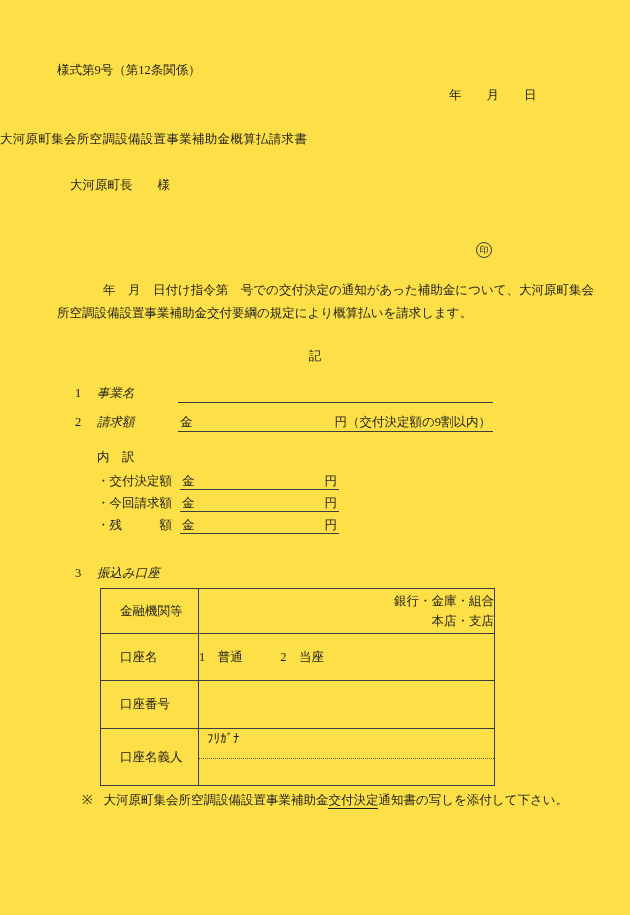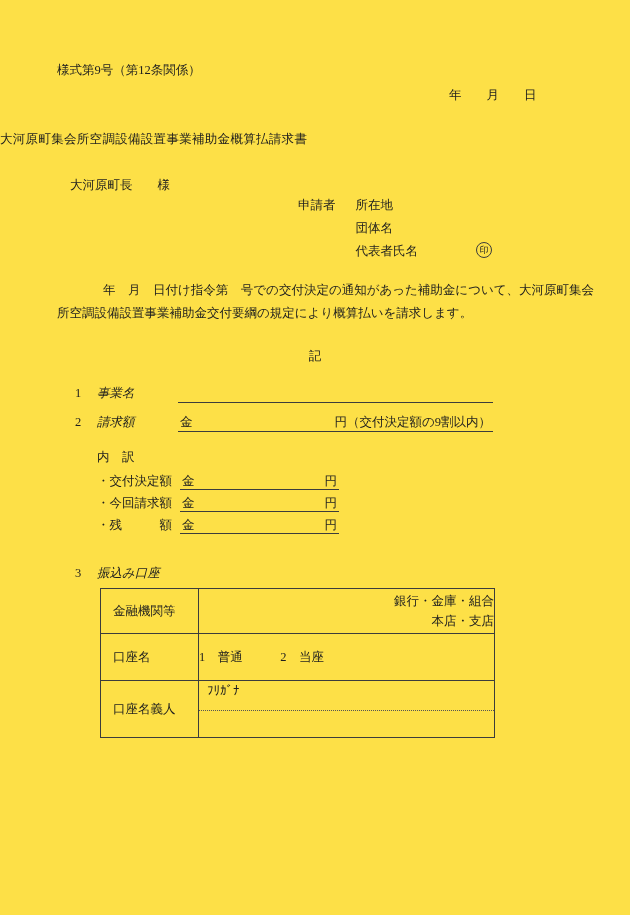--- a/index.html
+++ b/index.html
@@ -65,21 +65,21 @@
   .acct-table {
     position: absolute; left: 100px; top: 588px;
     border-collapse: collapse; table-layout: fixed;
   }
   .acct-table td {
     border: 1px solid #3c3c3c;
     padding: 0;
     vertical-align: middle;
     overflow: hidden;
   }
-  .acct-table .c1 { width: 98px;  padding-left: 12px; margin-left: 15px; }
+  .acct-table .c1 { width: 98px;  padding-left: 19px; margin-left: 15px; }
   .acct-table .c2 { width: 296px; }
   .r1 { height: 45px; }
   .r2 { height: 47px; }
   .r3 { height: 48px; }
   .r4 { height: 57px; }
   .bank-options { text-align: right; padding-right: 8px; line-height: 20px; }
   .acct-type { padding-left: 12px; }
   .name-cell { vertical-align: top !important; }
   .furigana-area {
     height: 30px;
@@ -100,28 +100,20 @@
 <div class="page">
 
   <div class="abs form-number">様式第9号（第12条関係）</div>
 
   <div class="abs date-line">年　　月　　日</div>
 
   <div class="abs doc-title">大河原町集会所空調設備設置事業補助金概算払請求書</div>
 
   <div class="abs addressee">大河原町長　　様</div>
 
-  <div class="abs applicant">
-    <span class="app-label">申請者</span>
-    <span class="app-fields">
-      <div>所在地</div>
-      <div>団体名</div>
-      <div>代表者氏名</div>
-    </span>
-  </div>
 
   <div class="abs seal">印</div>
 
   <div class="abs body-l1">年　月　日付け指令第　号での交付決定の通知があった補助金について、大河原町集会</div>
   <div class="abs body-l2">所空調設備設置事業補助金交付要綱の規定により概算払いを請求します。</div>
 
   <div class="abs record-mark">記</div>
 
   <div class="abs item" id="item1">
     <span class="no">1</span>
@@ -175,24 +167,31 @@
       <td class="c1">金融機関等</td>
       <td class="c2 bank-options">
         <div>銀行・金庫・組合</div>
         <div>本店・支店</div>
       </td>
     </tr>
     <tr class="r2">
       <td class="c1">口座名</td>
       <td class="c2 acct-type">1　普通　　　2　当座</td>
     </tr>
+    <tr class="r3">
+      <td class="c1">口座番号</td>
+      <td class="c2"></td>
+    </tr>
     <tr class="r4">
       <td class="c1">口座名義人</td>
       <td class="c2 name-cell">
         <div class="furigana-area">ﾌﾘｶﾞﾅ</div>
         <div class="name-space"></div>
       </td>
     </tr>
   </tbody>
     </table>
 
+  <div class="abs footnote">
+    <span class="fn-mark">※</span><span>大河原町集会所空調設備設置事業補助金</span><span class="fn-underline">交付決定</span><span>通知書の写しを添付して下さい。</span>
+  </div>
 
 </div>
 
 </body></html>

